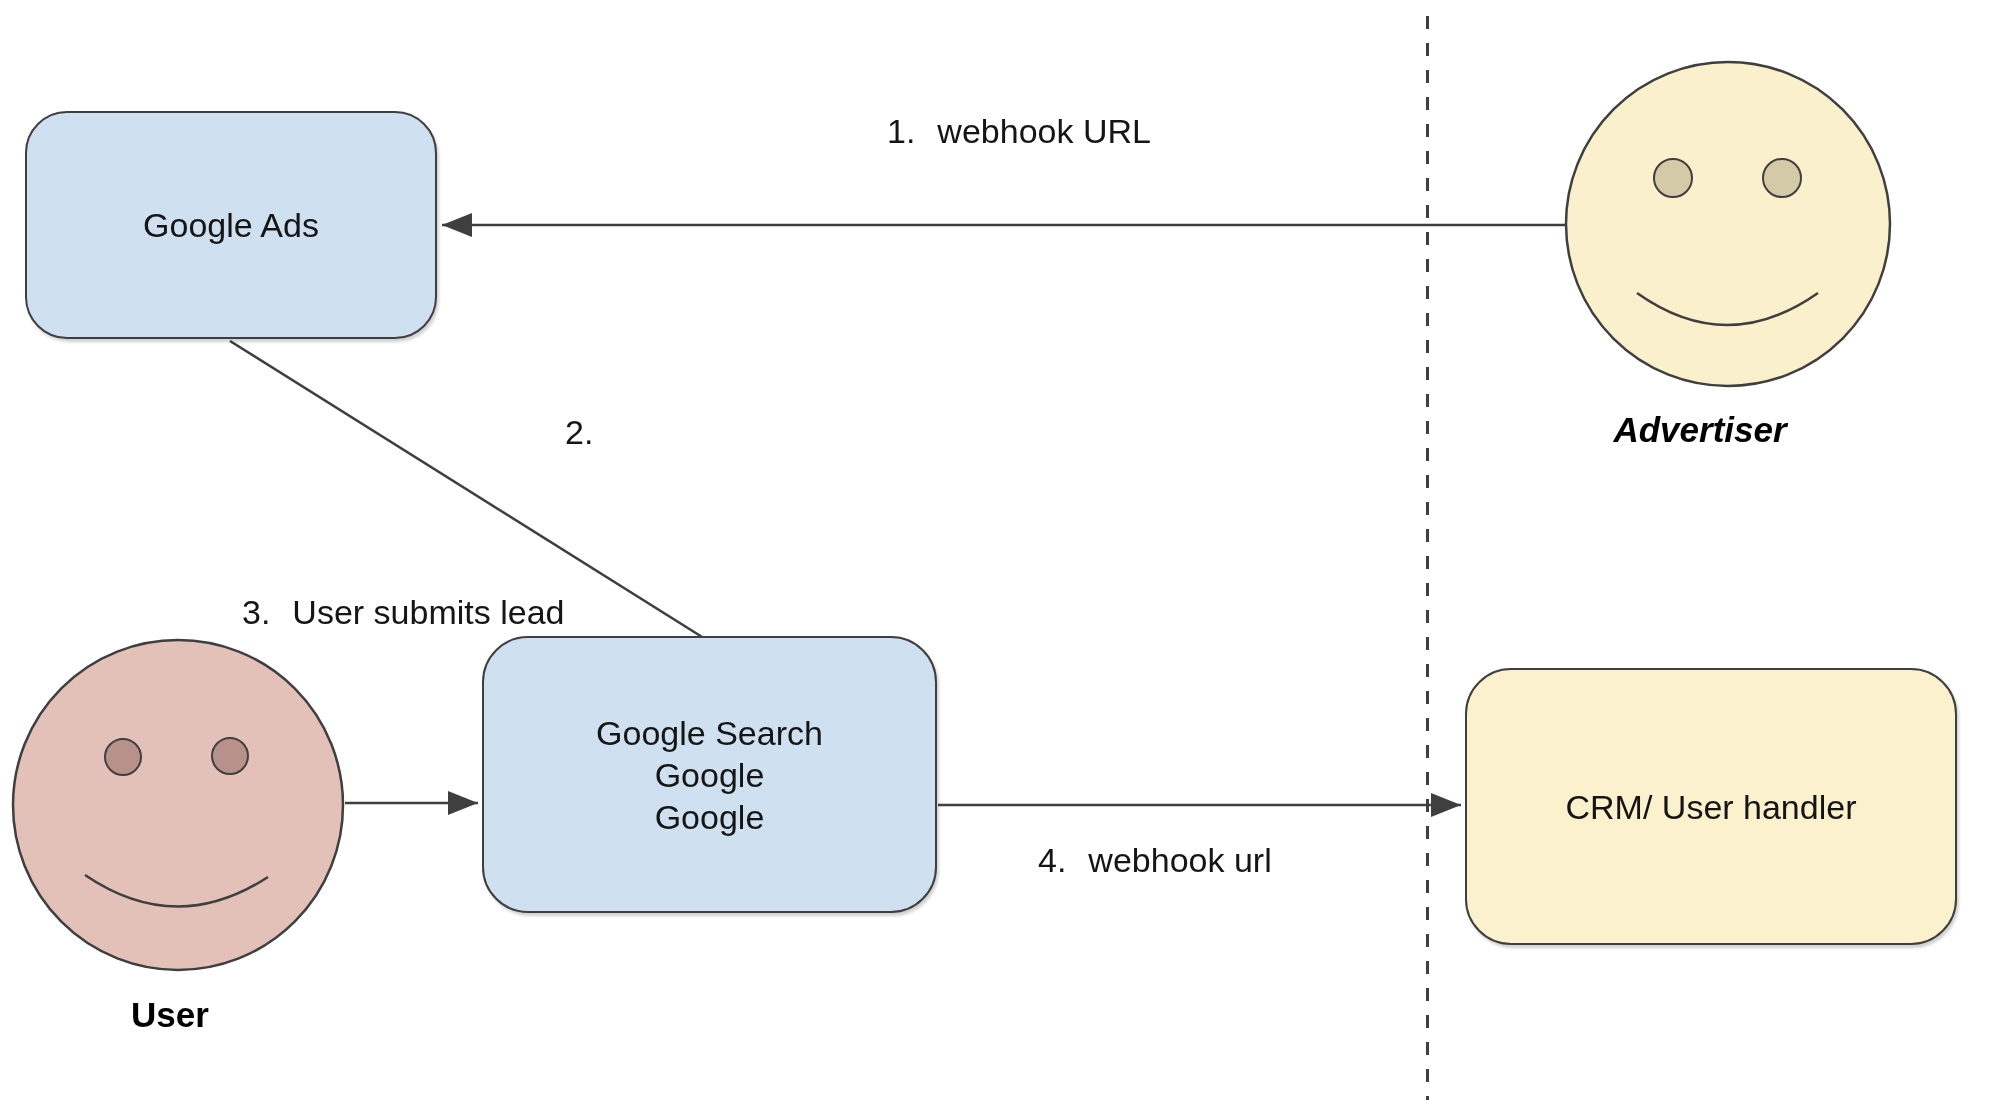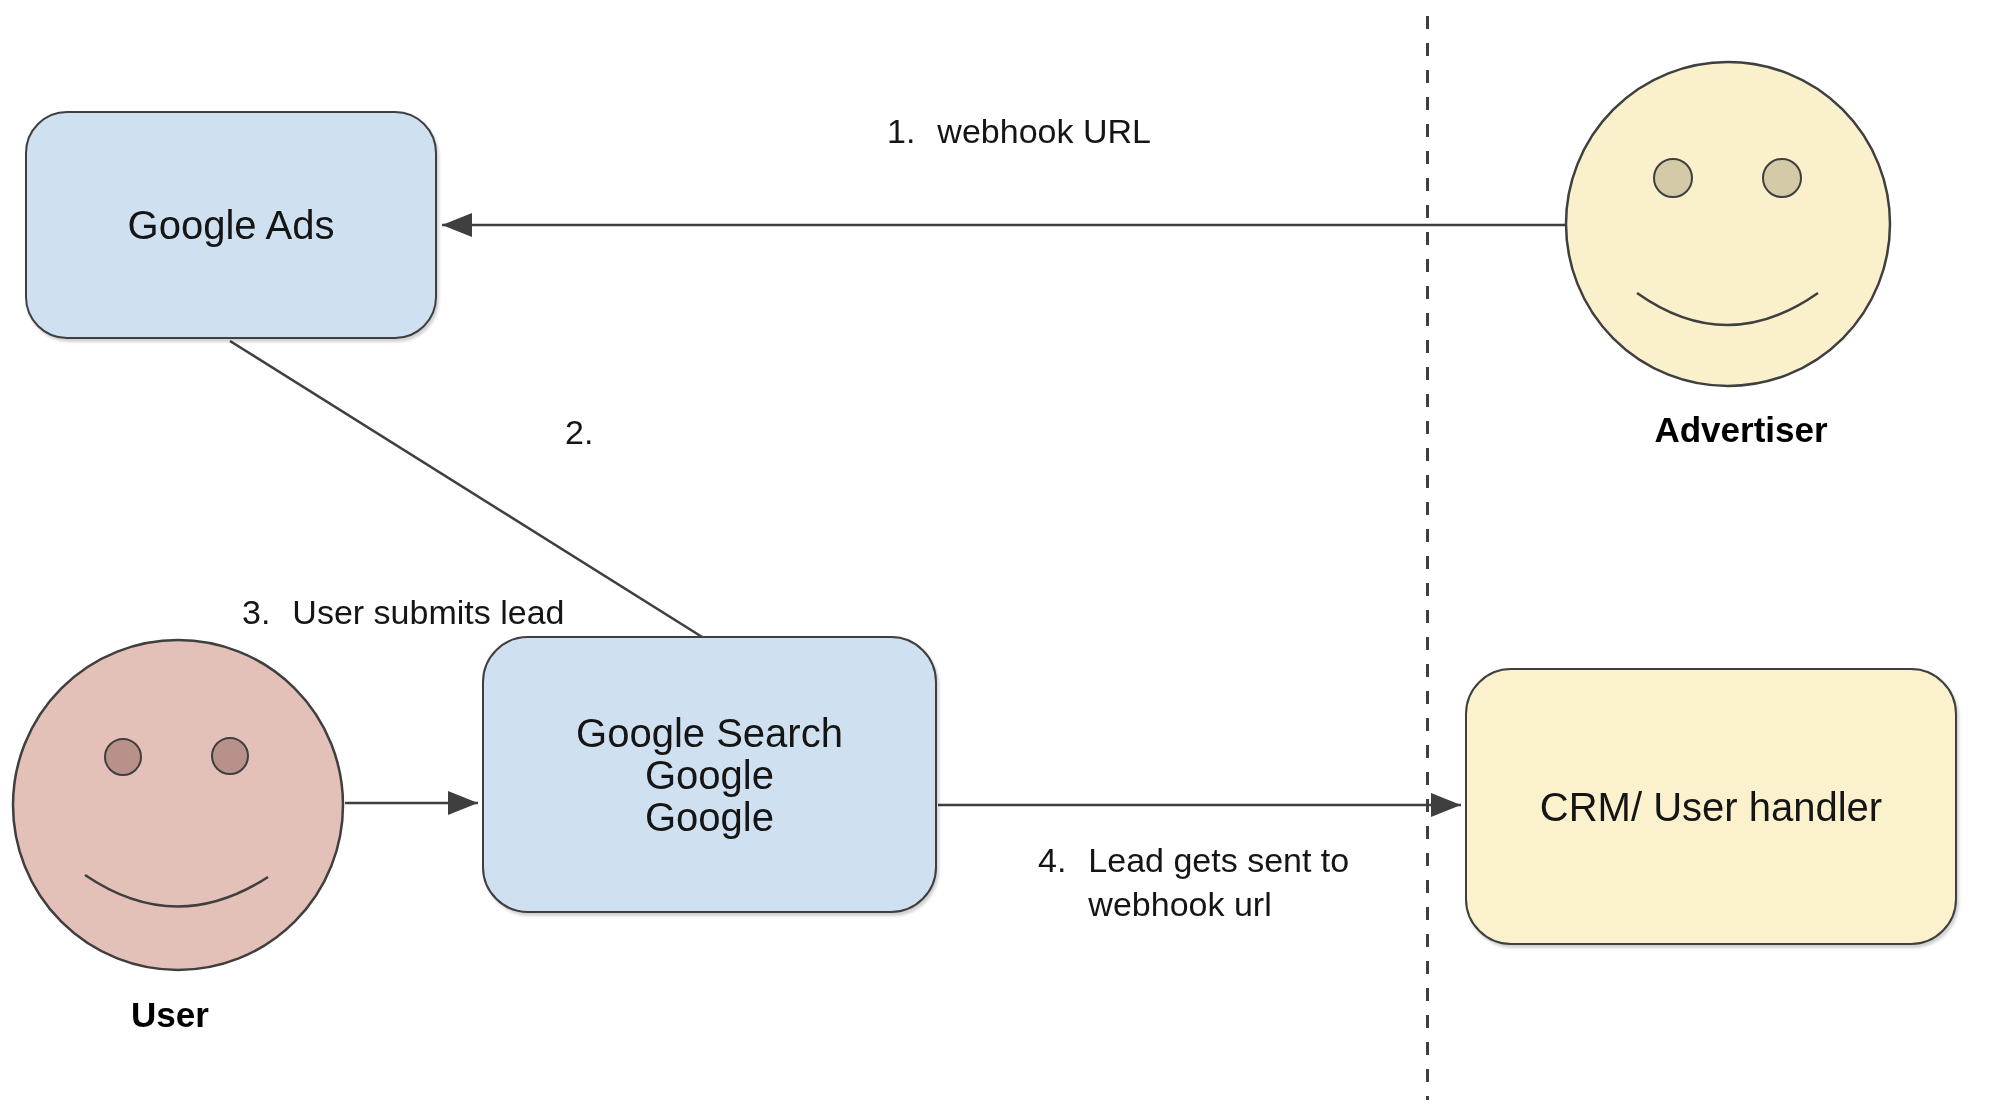--- a/index.html
+++ b/index.html
@@ -21,35 +21,35 @@
     color:var(--text);
     overflow:hidden;
   }
   .artwork{position:absolute;left:0;top:0;width:2004px;height:1116px;}
   .node{
     position:absolute;
     display:flex;align-items:center;justify-content:center;
     text-align:center;
     border:2.5px solid var(--stroke);
     box-sizing:border-box;
-    font-size:40px;
+    font-size:34px;
     line-height:42px;
     box-shadow:2px 3px 3px rgba(0,0,0,0.18);
     color:var(--text);
   }
   .node.blue{background:var(--box-blue);}
   .node.cream{background:var(--box-cream);}
   .node-ads{left:25px;top:111px;width:412px;height:228px;border-radius:42px;}
   .node-surfaces{left:482px;top:636px;width:455px;height:277px;border-radius:46px;flex-direction:column;}
   .node-crm{left:1465px;top:668px;width:492px;height:277px;border-radius:46px;}
   .actor-label{
     position:absolute;width:320px;text-align:center;
     font-size:35px;font-weight:bold;color:#000;
   }
-  .actor-label.advertiser{left:1581px;top:410px;}
+  .actor-label.advertiser{left:1540px;top:410px;font-style:italic;}
   .actor-label.user{left:10px;top:995px;}
   .step{
     position:absolute;display:flex;align-items:flex-start;
     font-size:34px;line-height:42px;color:var(--text);white-space:nowrap;
   }
   .step .num{margin-right:22px;}
   .step-1{left:887px;top:110px;}
   .step-2{left:565px;top:411px;}
   .step-3{left:242px;top:591px;}
   .step-4{left:1038px;top:838px;line-height:44px;}
@@ -122,18 +122,17 @@
   <div class="step step-3">
     <span class="num">3.</span>
     <span class="lines">
       <div>User submits lead</div>
     </span>
   </div>
 
   <div class="step step-4">
     <span class="num">4.</span>
     <span class="lines">
-      <div>Lead gets sent to</div>
       <div>webhook url</div>
     </span>
   </div>
 
 </div>
 
 </body></html>

